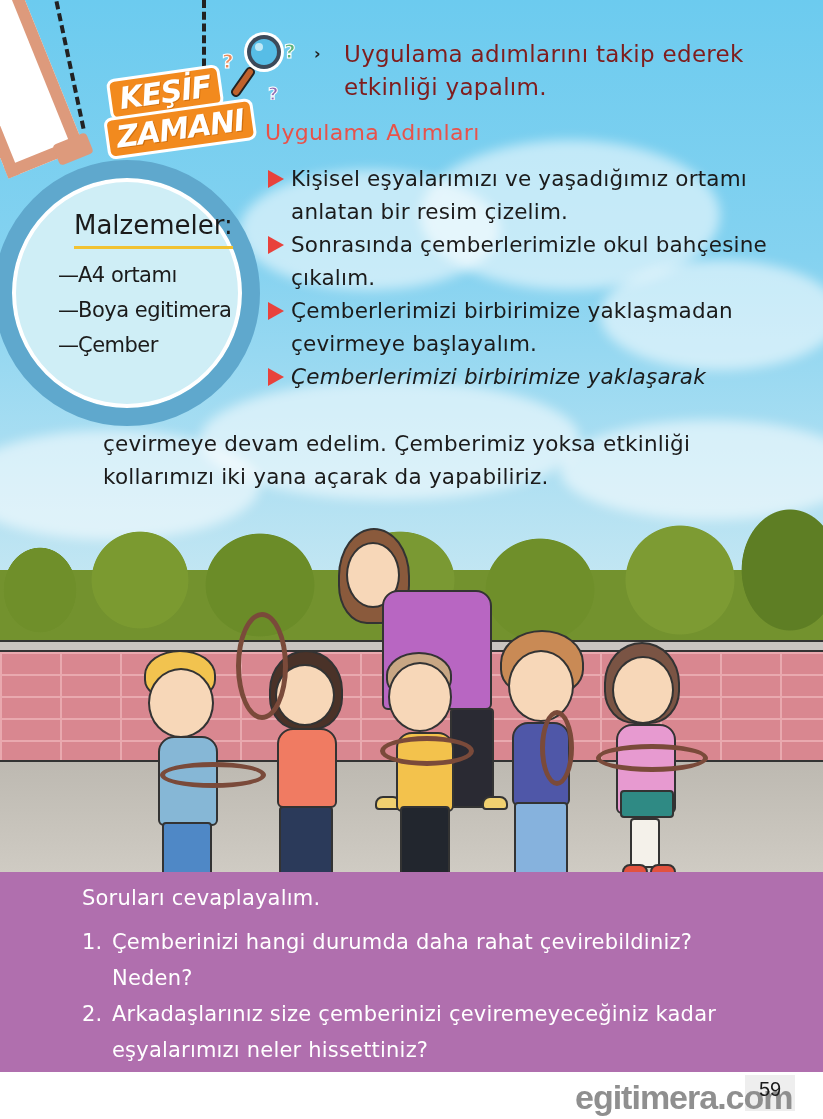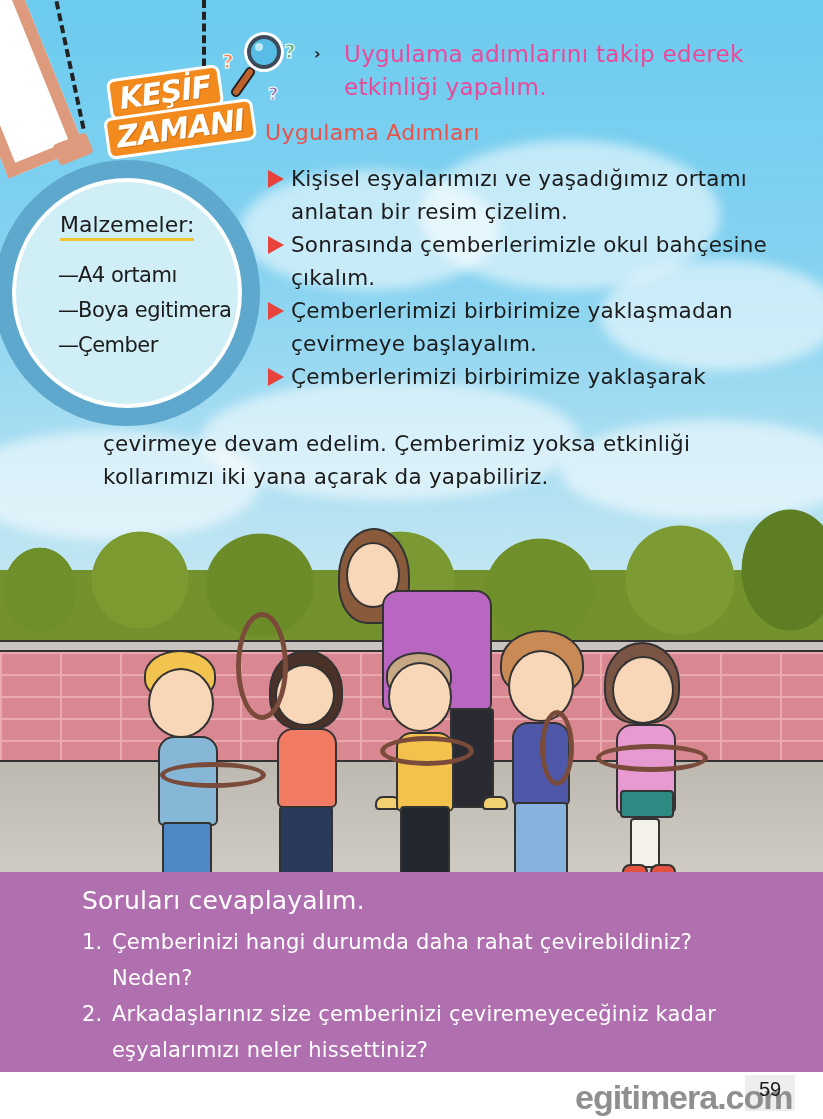--- a/index.html
+++ b/index.html
@@ -78,48 +78,48 @@
   
   .magnifier { position: absolute; left: 218px; top: 28px; width: 90px; height: 72px; }
 
   
   .materials {
     position: absolute; left: -6px; top: 160px; width: 266px; height: 266px;
     border-radius: 50%; border: 18px solid #5fa8cd; background: #cfeef6;
     box-shadow: inset 0 0 0 4px #ffffff;
   }
   .materials-title {
-    position: absolute; left: 60px; top: 212px; font-size: 22px; color: #1b1b1b;
-    border-bottom: 3px solid #f1c232; padding-bottom: 0; line-height: 26px;
+    position: absolute; left: 74px; top: 212px; font-size: 26px; color: #1b1b1b;
+    border-bottom: 3px solid #f1c232; padding-bottom: 8px; line-height: 26px;
     font-family: "DejaVu Sans", sans-serif;
   }
   .materials-list { position: absolute; left: 58px; top: 258px; list-style: none; }
   .materials-list li { font-size: 21px; line-height: 35px; color: #1b1b1b; white-space: nowrap; letter-spacing: -0.5px; }
   .materials-list .dash { display: inline-block; width: 20px; }
 
   
   .intro { position: absolute; left: 314px; top: 38px; width: 480px; }
   .intro .chev { position: absolute; left: 0; top: 6px; font-size: 16px; font-weight: bold; color: #222; }
-  .intro p { margin-left: 30px; font-size: 23px; line-height: 33px; color: #ec4899; letter-spacing: 0.3px; }
+  .intro p { margin-left: 30px; font-size: 23px; line-height: 33px; color: #7f1d1d; letter-spacing: 0.3px; }
 
   .steps-title { position: absolute; left: 265px; top: 120px; font-size: 22px; color: #e8524a; letter-spacing: 0.3px; }
 
   .steps { position: absolute; left: 266px; top: 162px; width: 550px; list-style: none; }
   .steps li { position: relative; padding-left: 25px; font-size: 21.5px; line-height: 33px; color: #1b1b1b; letter-spacing: 0.2px; }
   .steps li .tri {
     position: absolute; left: 2px; top: 8px; width: 0; height: 0;
     border-top: 9px solid transparent; border-bottom: 9px solid transparent; border-left: 16px solid #e8423c;
   }
-  .steps li.s5 { margin-top: 0; }
+  .steps li.s5 { margin-top: 0; font-style: italic; }
 
   .step5-cont { position: absolute; left: 103px; top: 427px; width: 700px; font-size: 21.5px; line-height: 33px; color: #1b1b1b; letter-spacing: 0.2px; }
 
   
   .questions { position: absolute; left: 0; top: 872px; width: 823px; height: 200px; background: #b06fae; color: #ffffff; }
-  .q-title { position: absolute; left: 82px; top: 14px; font-size: 25px; letter-spacing: 0.2px; }
+  .q-title { position: absolute; left: 82px; top: 14px; font-size: 21px; letter-spacing: 0.2px; }
   .q-list { position: absolute; left: 82px; top: 52px; width: 720px; list-style: none; }
   .q-list li { position: relative; padding-left: 30px; font-size: 21px; line-height: 36px; letter-spacing: 0.2px; }
   .q-list li .num { position: absolute; left: 0; top: 0; }
 
   
   .footer { position: absolute; left: 0; top: 1072px; width: 823px; height: 47px; background: #ffffff; }
   .watermark { position: absolute; left: 575px; top: 1078px; font-size: 34px; font-weight: bold; color: #8f8f8f; letter-spacing: -1px; font-family: "Liberation Sans", sans-serif; }
   .page-num-box { position: absolute; left: 745px; top: 1075px; width: 50px; height: 36px; background: #eeeeee; }
   .page-num { position: absolute; left: 759px; top: 1078px; font-size: 20px; color: #1b1b1b; font-family: "Liberation Sans", sans-serif; }
 </style>

